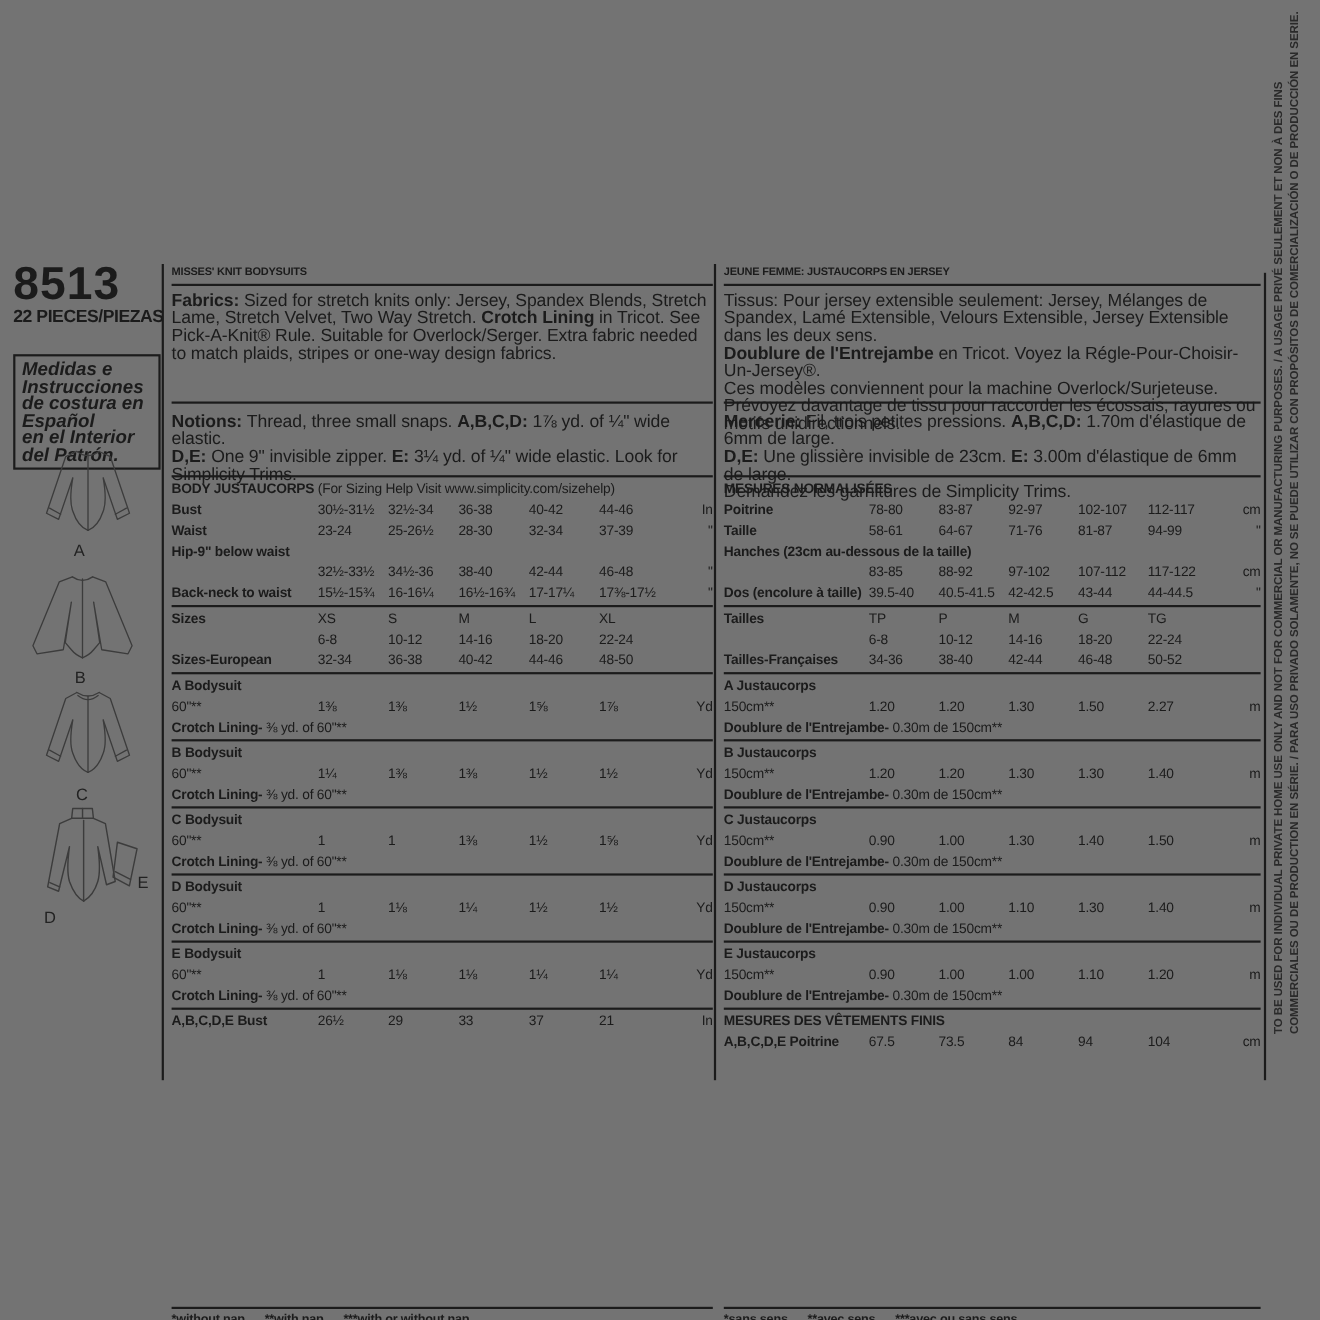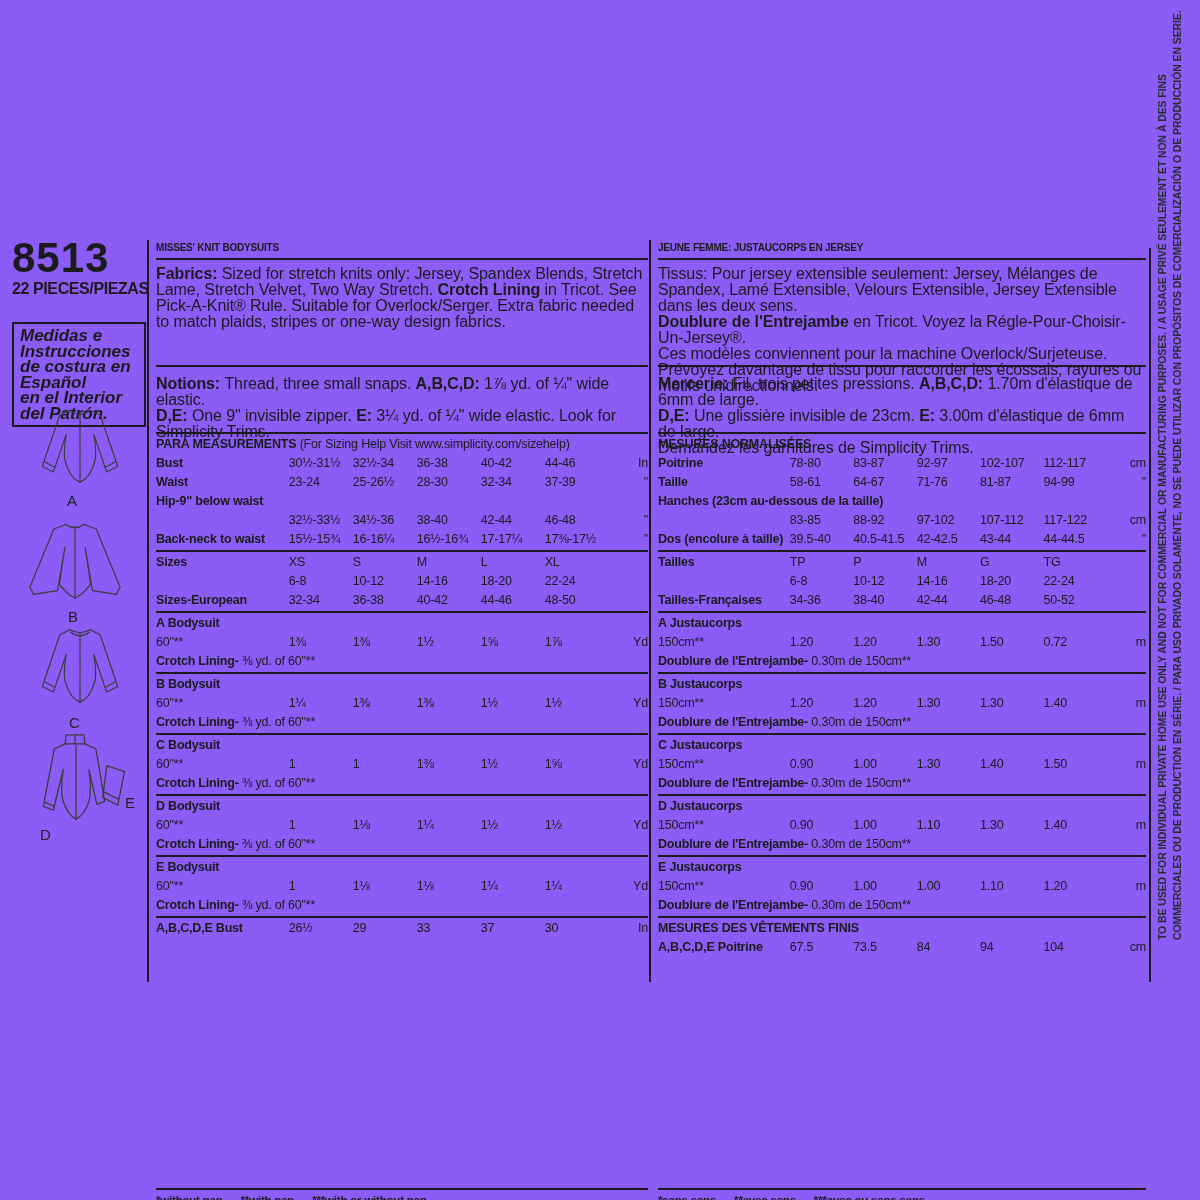--- a/index.html
+++ b/index.html
@@ -1,18 +1,18 @@
 <!DOCTYPE html>
 <html><head>
 <meta charset="utf-8">
 <style>
   html,body{margin:0;padding:0;background:#fff;}
   body{width:1200px;height:1200px;position:relative;overflow:hidden;
        font-family:"Liberation Sans",sans-serif;color:#1b1b1b;}
-  .sheet{position:absolute;inset:0;background:#8b5cf6;}
+  .sheet{position:absolute;inset:0;background:#737373;}
   .vrule{position:absolute;width:2px;background:#1b1b1b;}
   .b{font-weight:bold;}
   
   .left-info{position:absolute;left:12px;top:238px;width:130px;}
   .num{font-size:42px;font-weight:bold;letter-spacing:1px;line-height:40px;}
   .pieces{font-size:16px;font-weight:bold;letter-spacing:-0.4px;margin-top:2px;white-space:nowrap;}
   .esp-box{border:2px solid #1b1b1b;margin-top:24px;padding:4px 6px;
            font-weight:bold;font-size:17px;line-height:15.5px;white-space:pre-line;width:118px;font-style:italic;}
   .fig{position:absolute;}
   .fig svg{display:block;stroke:#3c3c3c;fill:none;stroke-width:1.3;stroke-linejoin:round;stroke-linecap:round;}
@@ -107,21 +107,21 @@
   <div class="vrule" style="left:1149px;top:248px;height:734px;"></div>
 
   <div class="col" style="left:156px;">
     <div class="col-title">MISSES' KNIT BODYSUITS</div>
     <div class="para"><span class="b">Fabrics: </span><span>Sized for stretch knits only: Jersey, Spandex Blends, Stretch Lame, Stretch Velvet, Two Way Stretch. </span><span class="b">Crotch Lining</span><span> in Tricot. See Pick-A-Knit® Rule. Suitable for Overlock/Serger. Extra fabric needed to match plaids, stripes or one-way design fabrics.</span></div>
     <div class="notions">
       <div class="para"><span class="b">Notions: </span><span>Thread, three small snaps. </span><span class="b">A,B,C,D: </span><span>1⅞ yd. of ¼" wide elastic.</span><br><span class="b">D,E: </span><span>One 9" invisible zipper. </span><span class="b">E: </span><span>3¼ yd. of ¼" wide elastic. Look for Simplicity Trims.</span></div>
     </div>
     <div class="mtable">
         <div class="tsec">
-          <div class="trow"><span class="b">PARA MEASUREMENTS</span><span> (For Sizing Help Visit www.simplicity.com/sizehelp)</span></div>
+          <div class="trow"><span class="b">BODY JUSTAUCORPS</span><span> (For Sizing Help Visit www.simplicity.com/sizehelp)</span></div>
           <div class="trow grid">
             <div class="cell lab b">Bust</div>
             <div class="cell val">30½-31½</div>
             <div class="cell val">32½-34</div>
             <div class="cell val">36-38</div>
             <div class="cell val">40-42</div>
             <div class="cell val">44-46</div>
             <div class="cell unit">In</div>
           </div>
           <div class="trow grid">
@@ -247,21 +247,21 @@
           </div>
           <div class="trow"><span class="b">Crotch Lining-</span><span> ⅜ yd. of 60"**</span></div>
         </div>
         <div class="tsec">
           <div class="trow grid">
             <div class="cell lab b">A,B,C,D,E Bust</div>
             <div class="cell val">26½</div>
             <div class="cell val">29</div>
             <div class="cell val">33</div>
             <div class="cell val">37</div>
-            <div class="cell val">30</div>
+            <div class="cell val">21</div>
             <div class="cell unit">In</div>
           </div>
         </div>
       </div>
     <div class="foot" style="position:absolute;top:946px;left:0;right:0;">
       <span>*without nap</span><span>**with nap</span><span>***with or without nap</span>
     </div>
   </div>
 
   <div class="col" style="left:658px;width:488px;">
@@ -341,21 +341,21 @@
           </div>
         </div>
         <div class="tsec">
           <div class="trow"><span class="b">A Justaucorps</span></div>
           <div class="trow grid">
             <div class="cell lab">150cm**</div>
             <div class="cell val">1.20</div>
             <div class="cell val">1.20</div>
             <div class="cell val">1.30</div>
             <div class="cell val">1.50</div>
-            <div class="cell val">0.72</div>
+            <div class="cell val">2.27</div>
             <div class="cell unit">m</div>
           </div>
           <div class="trow"><span class="b">Doublure de l'Entrejambe-</span><span> 0.30m de 150cm**</span></div>
         </div>
         <div class="tsec">
           <div class="trow"><span class="b">B Justaucorps</span></div>
           <div class="trow grid">
             <div class="cell lab">150cm**</div>
             <div class="cell val">1.20</div>
             <div class="cell val">1.20</div>

